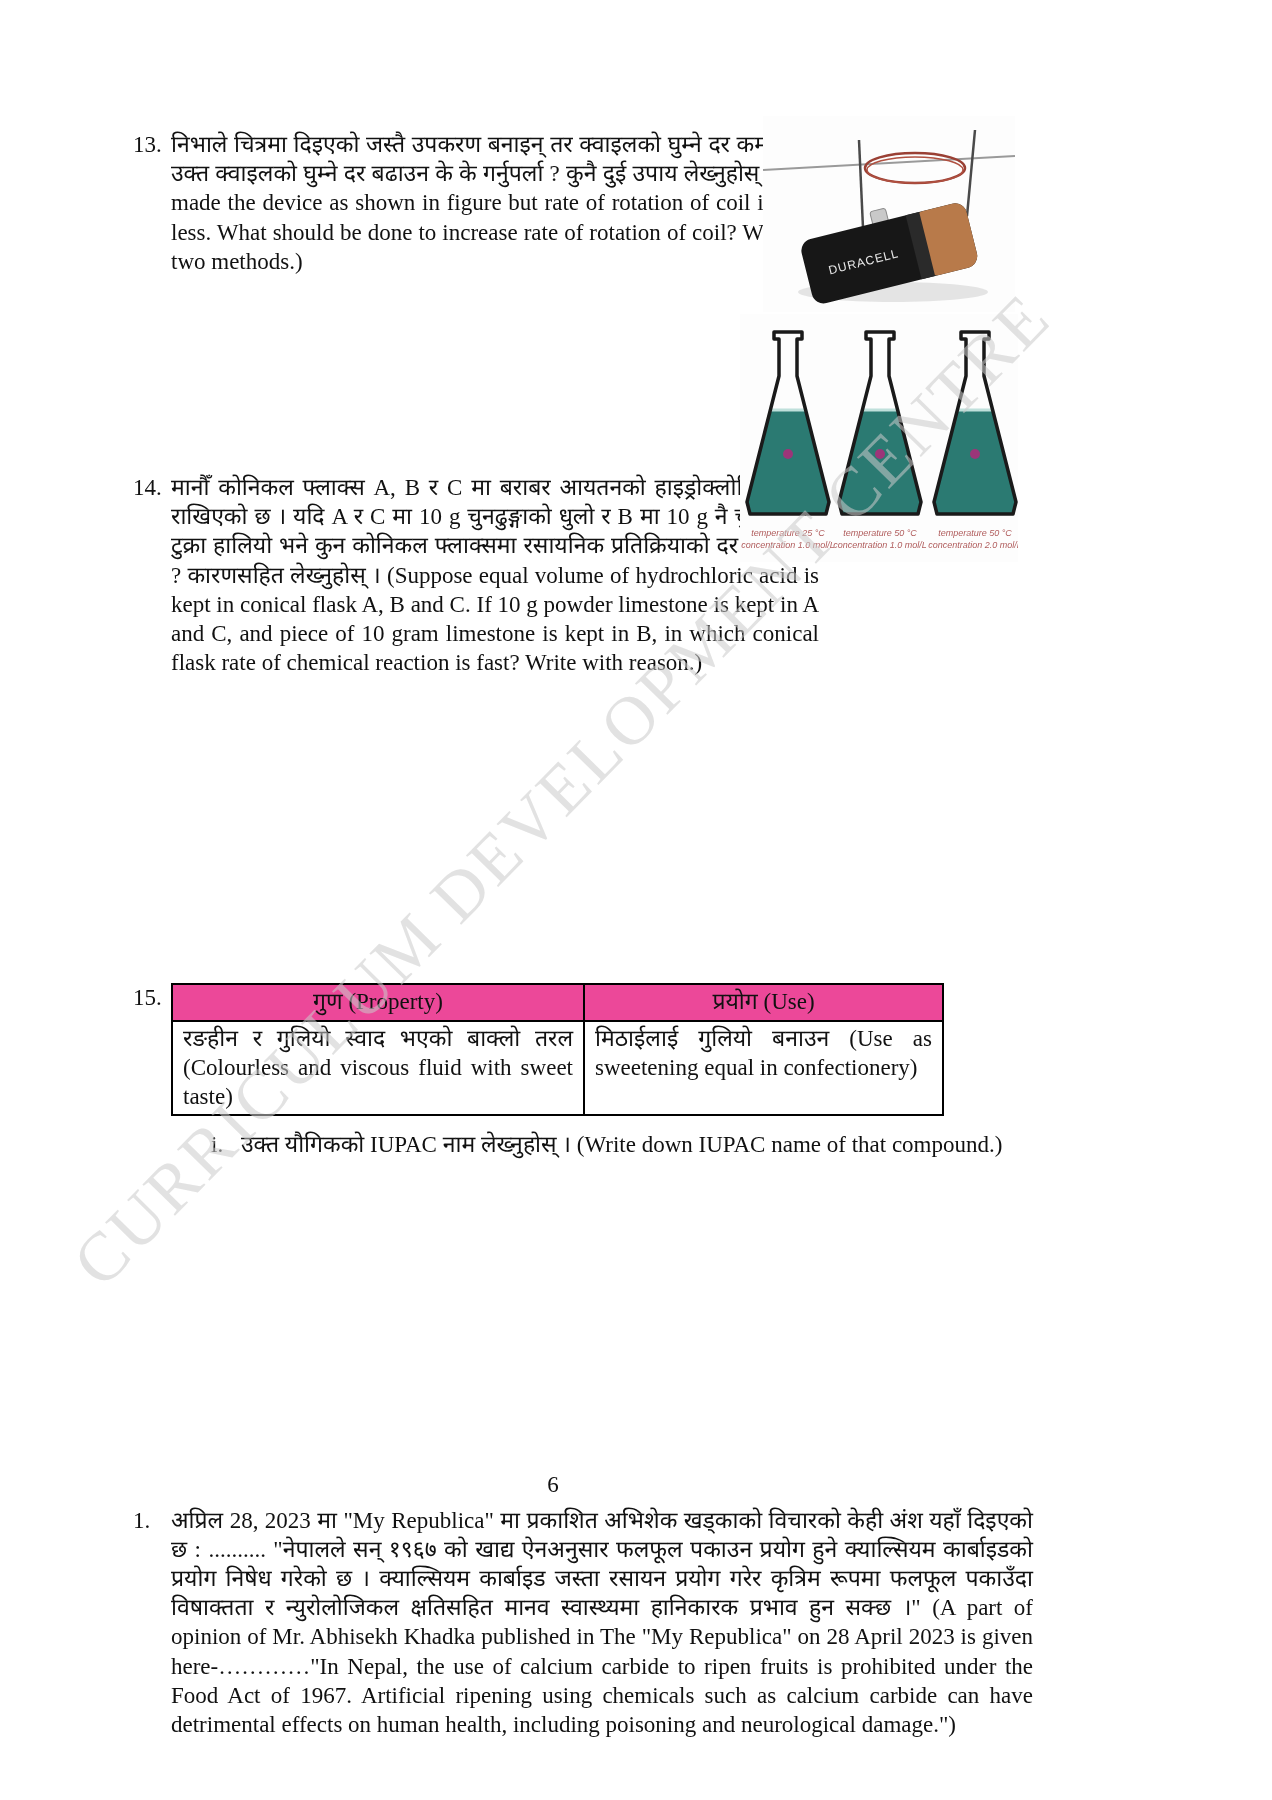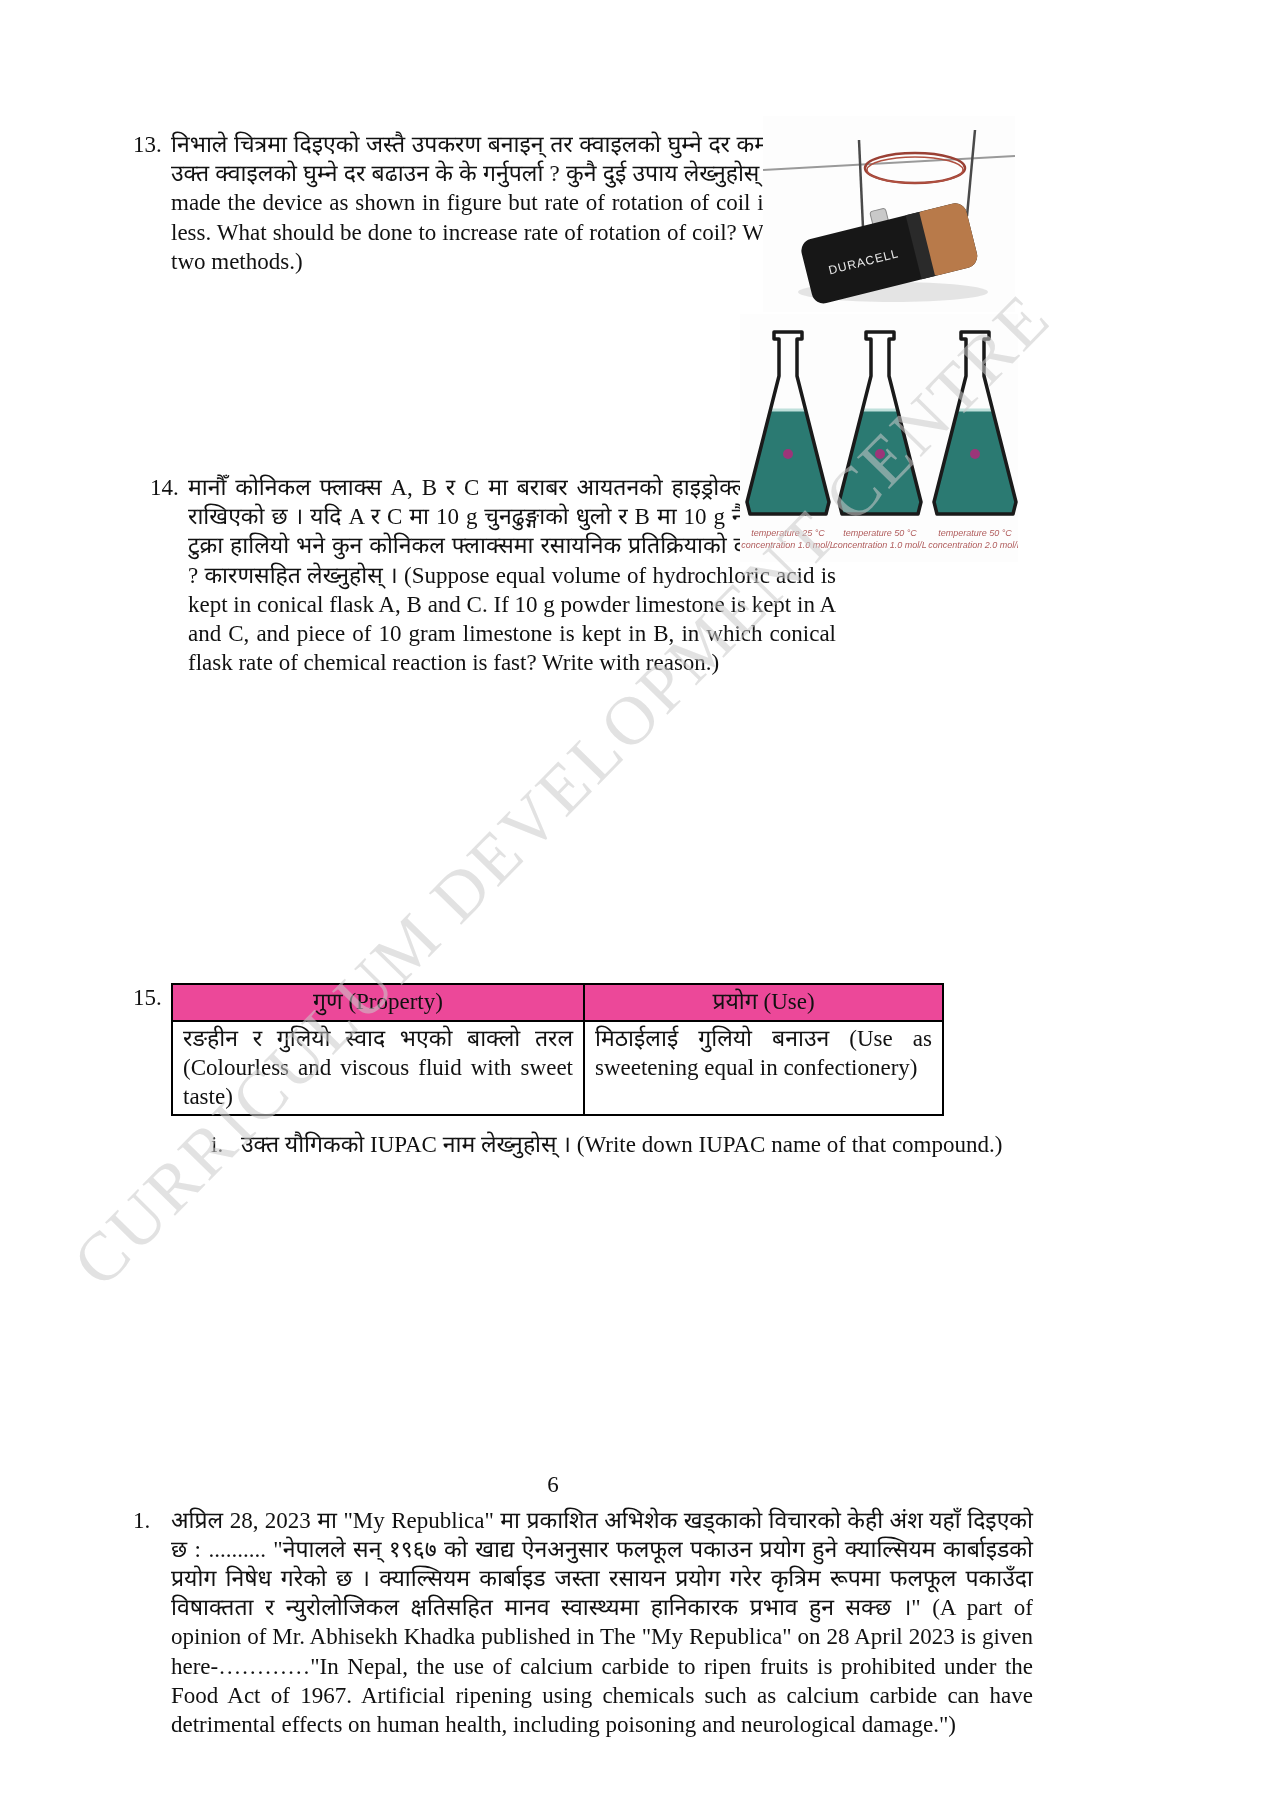--- a/index.html
+++ b/index.html
@@ -82,21 +82,21 @@
       <g transform="rotate(-14 128 140)">
         <rect x="118" y="92" width="16" height="16" rx="3" fill="#c9c9c9" stroke="#8a8a8a"></rect>
         <rect x="42" y="104" width="170" height="66" rx="12" fill="#171717"></rect>
         <rect x="158" y="104" width="54" height="66" rx="12" fill="#b87a4a"></rect>
         <rect x="152" y="104" width="14" height="66" fill="#2a2a2a"></rect>
         <text x="64" y="143" font-size="12" fill="#e9e9e9" letter-spacing="1">DURACELL</text>
       </g>
     </svg>
   </div>
 
-  <div class="block question" style="left:150px;top:327px;width:648px;">
+  <div class="block question" style="left:133px;top:327px;width:648px;">
     <span class="qnum">14.</span>
     <span>मानौँ कोनिकल फ्लाक्स A, B र C मा बराबर आयतनको हाइड्रोक्लोरिक अम्ल राखिएको छ । यदि A र C मा 10 g चुनढुङ्गाको धुलो र B मा 10 g नै चुनढुङ्गाको टुक्रा हालियो भने कुन कोनिकल फ्लाक्समा रसायनिक प्रतिक्रियाको दर बढी हुन्छ ? कारणसहित लेख्नुहोस् । (Suppose equal volume of hydrochloric acid is kept in conical flask A, B and C. If 10 g powder limestone is kept in A and C, and piece of 10 gram limestone is kept in B, in which conical flask rate of chemical reaction is fast? Write with reason.)</span>
   </div>
 
   <div class="figure" style="left:740px;top:314px;width:278px;height:248px;font-style:italic;">
     <svg width="278" height="248" viewBox="0 0 278 248">
       <rect x="0" y="0" width="278" height="248" fill="#fdfdfd"></rect>
 
       <g>
         <polygon points="31,95 65,95 89,188 86,200 10,200 7,188" fill="#2b7a72"></polygon>

